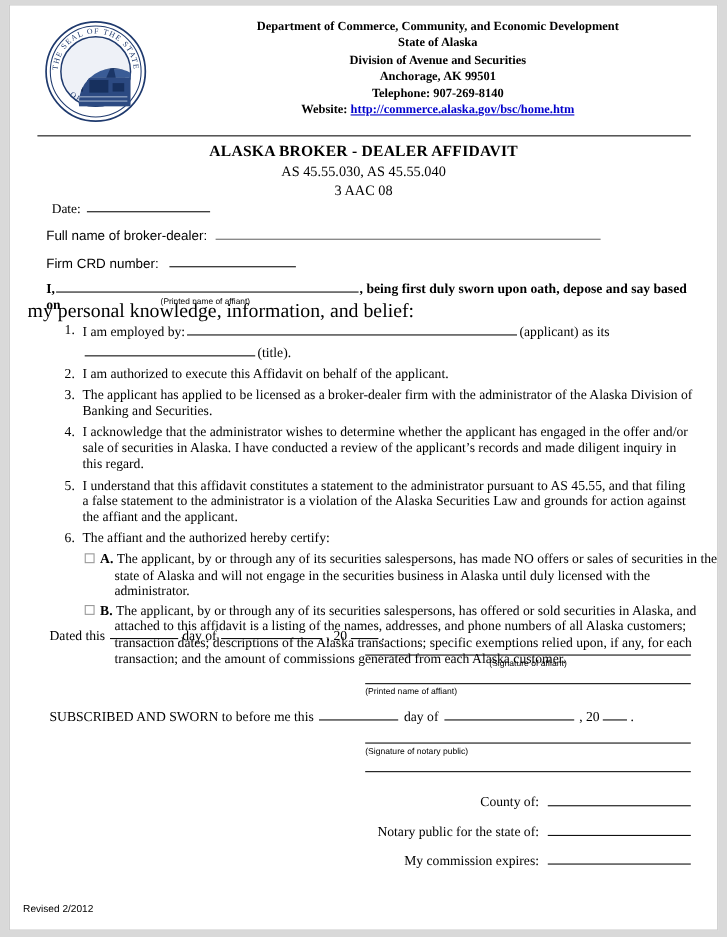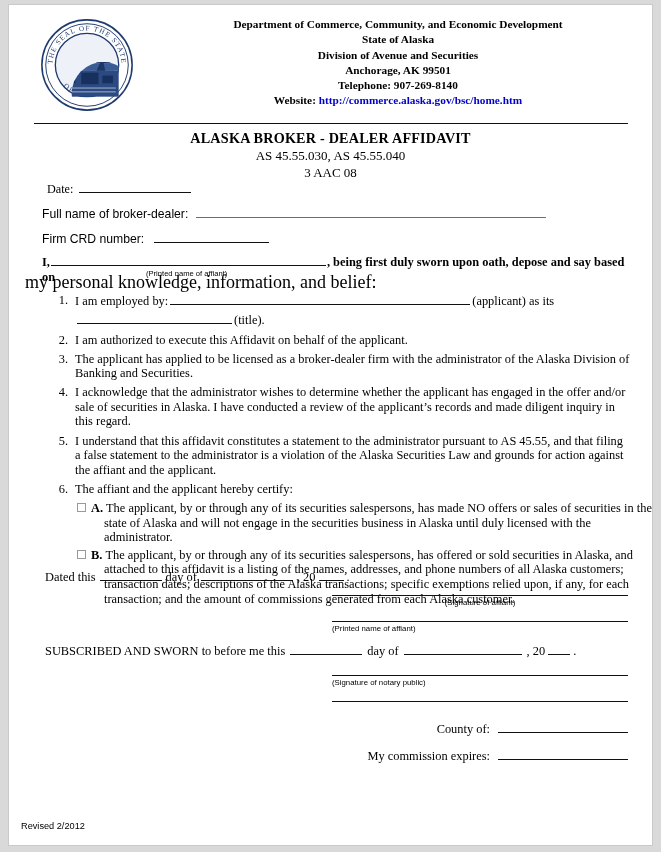--- a/index.html
+++ b/index.html
@@ -53,20 +53,21 @@
     top: 12px;
     text-align: center;
     font-weight: bold;
     font-size: 11.3px;
     line-height: 15.3px;
   }
   .header-line { white-space: nowrap; }
   .website-label { font-weight: bold; }
   .website-url {
     color: #0000cc;
+    text-decoration: underline;
     font-weight: bold;
   }
 
   .rule {
     position: absolute;
     left: 25px;
     right: 24px;
     top: 118px;
     border-top: 1.6px solid #111111;
   }
@@ -391,21 +392,21 @@
         <span class="txt">I acknowledge that the administrator wishes to determine whether the applicant has engaged in the offer and/or sale of securities in Alaska. I have conducted a review of the applicant’s records and made diligent inquiry in this regard.</span>
       </div>
 
       <div class="li">
         <span class="num">5.</span>
         <span class="txt">I understand that this affidavit constitutes a statement to the administrator pursuant to AS 45.55, and that filing a false statement to the administrator is a violation of the Alaska Securities Law and grounds for action against the affiant and the applicant.</span>
       </div>
 
       <div class="li">
         <span class="num">6.</span>
-        <span class="txt">The affiant and the applicant hereby certify:</span>
+        <span class="txt">The affiant and the authorized hereby certify:</span>
       </div>
 
       <div class="cb-item">
         <span class="checkbox"></span>
         <span class="cb-text"><span class="cb-letter">A.</span><span>The applicant, by or through any of its securities salespersons, has made NO offers or sales of securities in the state of Alaska and will not engage in the securities business in Alaska until duly licensed with the administrator.</span></span>
       </div>
 
       <div class="cb-item">
         <span class="checkbox"></span>
         <span class="cb-text"><span class="cb-letter">B.</span><span>The applicant, by or through any of its securities salespersons, has offered or sold securities in Alaska, and attached to this affidavit is a listing of the names, addresses, and phone numbers of all Alaska customers; transaction dates; descriptions of the Alaska transactions; specific exemptions relied upon, if any, for each transaction; and the amount of commissions generated from each Alaska customer.</span></span>
@@ -439,20 +440,24 @@
     <div class="sigblock sig-notary2">
       <div class="sig-rule"></div>
     </div>
 
     <div class="notary-fields">
       <div class="nf-row">
         <span class="nf-label">County of:</span>
         <span class="nf-blank"></span>
       </div>
       <div class="nf-row">
+        <span class="nf-label">Notary public for the state of:</span>
+        <span class="nf-blank"></span>
+      </div>
+      <div class="nf-row">
         <span class="nf-label">My commission expires:</span>
         <span class="nf-blank"></span>
       </div>
     </div>
 
   </div>
 
   <div class="footer">Revised 2/2012</div>
 
 </div>

